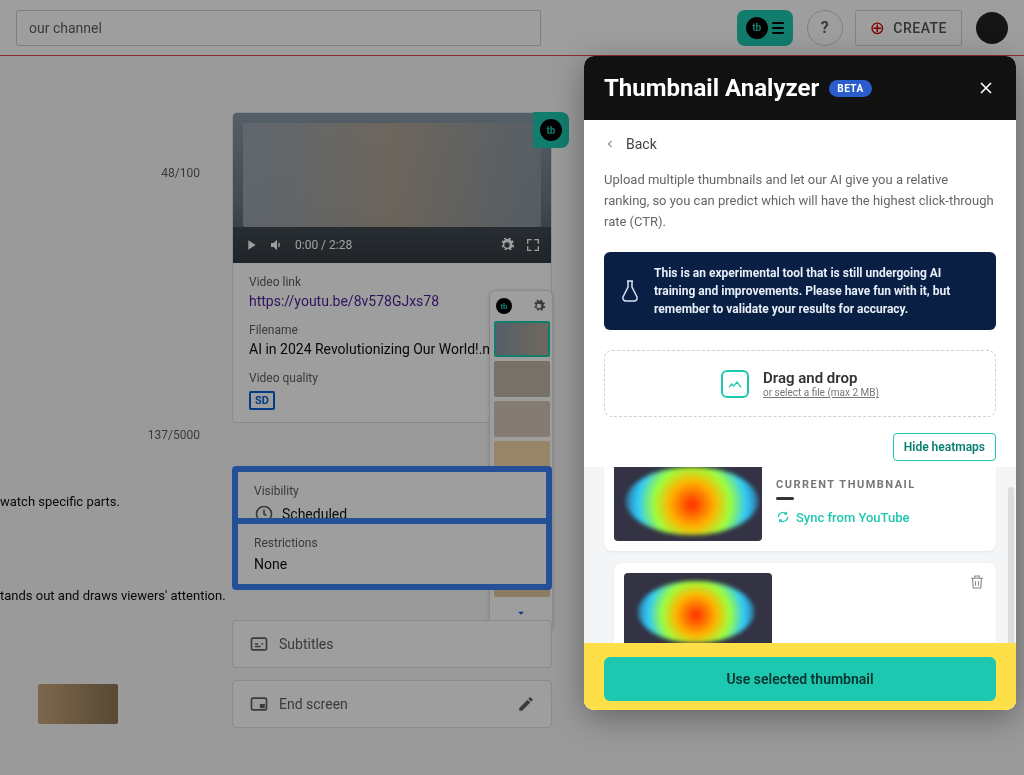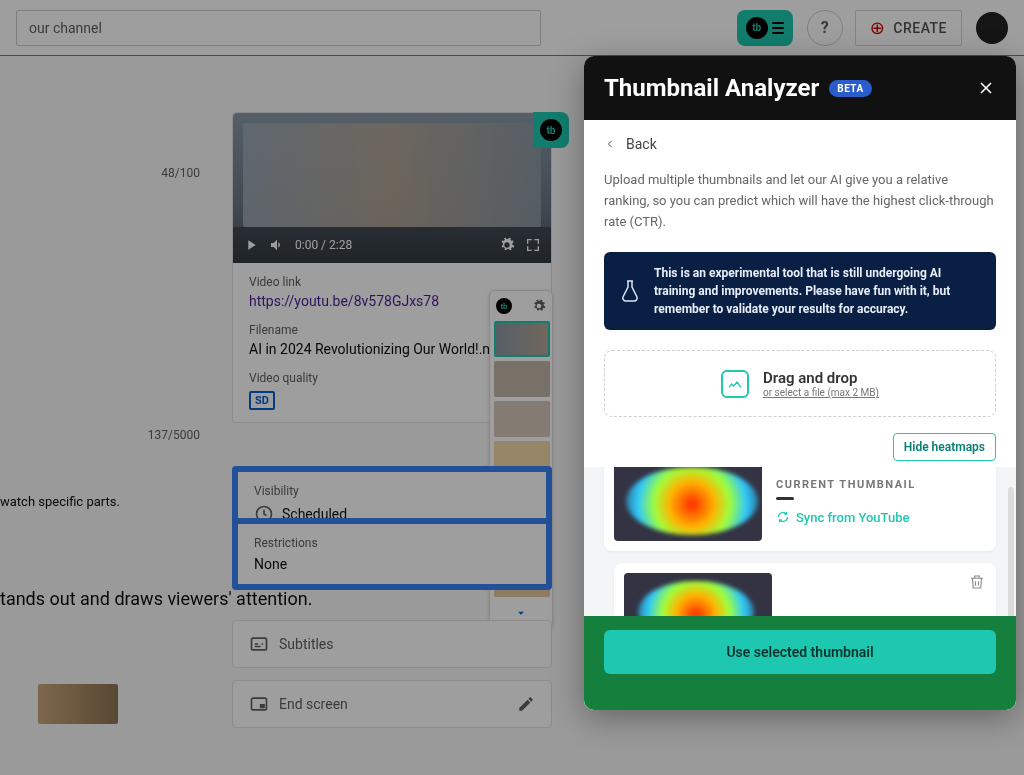--- a/index.html
+++ b/index.html
@@ -107,21 +107,21 @@
 .sync-link svg { width: 14px; height: 14px; stroke: #1ec8b0; fill: none; stroke-width: 2; }
 .res-pct-row { display: flex; align-items: center; gap: 6px; }
 .res-caret { color: #c0392b; font-size: 14px; }
 .res-pct { font-size: 34px; font-weight: 700; color: #222; }
 .res-pct-sign { font-size: 22px; font-weight: 700; color: #222; }
 .res-radio { position: absolute; left: -15px; top: 50%; transform: translateY(-50%); width: 12px; height: 12px; border: 1.5px solid #888; border-radius: 50%; background: #fff; }
 .res-trash { position: absolute; top: 10px; right: 10px; }
 .res-trash svg { width: 18px; height: 18px; stroke: #888; fill: none; stroke-width: 1.5; }
 .res-scroll { position: absolute; right: 2px; top: 20px; width: 6px; height: 160px; background: #dcdcdc; border-radius: 3px; }
 
-.an-footer { padding: 14px 20px 36px; background: #15803d; }
+.an-footer { padding: 14px 20px 9px; background: #fde047; }
 .use-btn { width: 100%; background: #1ec8b0; color: #09332c; font-size: 14px; font-weight: 600; padding: 14px; border-radius: 6px; text-align: center; cursor: pointer; }
 </style>
 </head>
 <body>
 
 <div class="bg-layer">
 
   <div class="topbar">
     <input class="search-input" value="our channel" style="">
     <div class="tb-logo-btn">
@@ -146,21 +146,21 @@
     <div class="kebab">
         <span></span>
         <span></span>
         <span></span>
       </div>
   </div>
 
   <div class="left-frag" style="top:166px; width:200px; text-align:right;">48/100</div>
   <div class="left-frag" style="top:428px; width:200px; text-align:right;">137/5000</div>
   <div class="left-frag" style="top:494px; font-size:13px; color:#0d0d0d;">watch specific parts.</div>
-  <div class="left-frag" style="top:588px; font-size:18px; color:#0d0d0d;">tands out and draws viewers' attention.</div>
+  <div class="left-frag" style="top:588px; font-size:13px; color:#0d0d0d;">tands out and draws viewers' attention.</div>
   <div class="left-frag" style="top:684px; left:38px; width:80px; height:40px; background: linear-gradient(90deg,#c9a77a,#8e7654); border-radius:2px;"></div>
 
   <div class="video-card">
     <div class="video-player">
       <div class="video-scene"></div>
       <div class="video-controls">
         <svg class="vc-icon" viewBox="0 0 24 24">
             <path d="M8 5v14l11-7z"></path>
           </svg>
         <svg class="vc-icon" viewBox="0 0 24 24">

